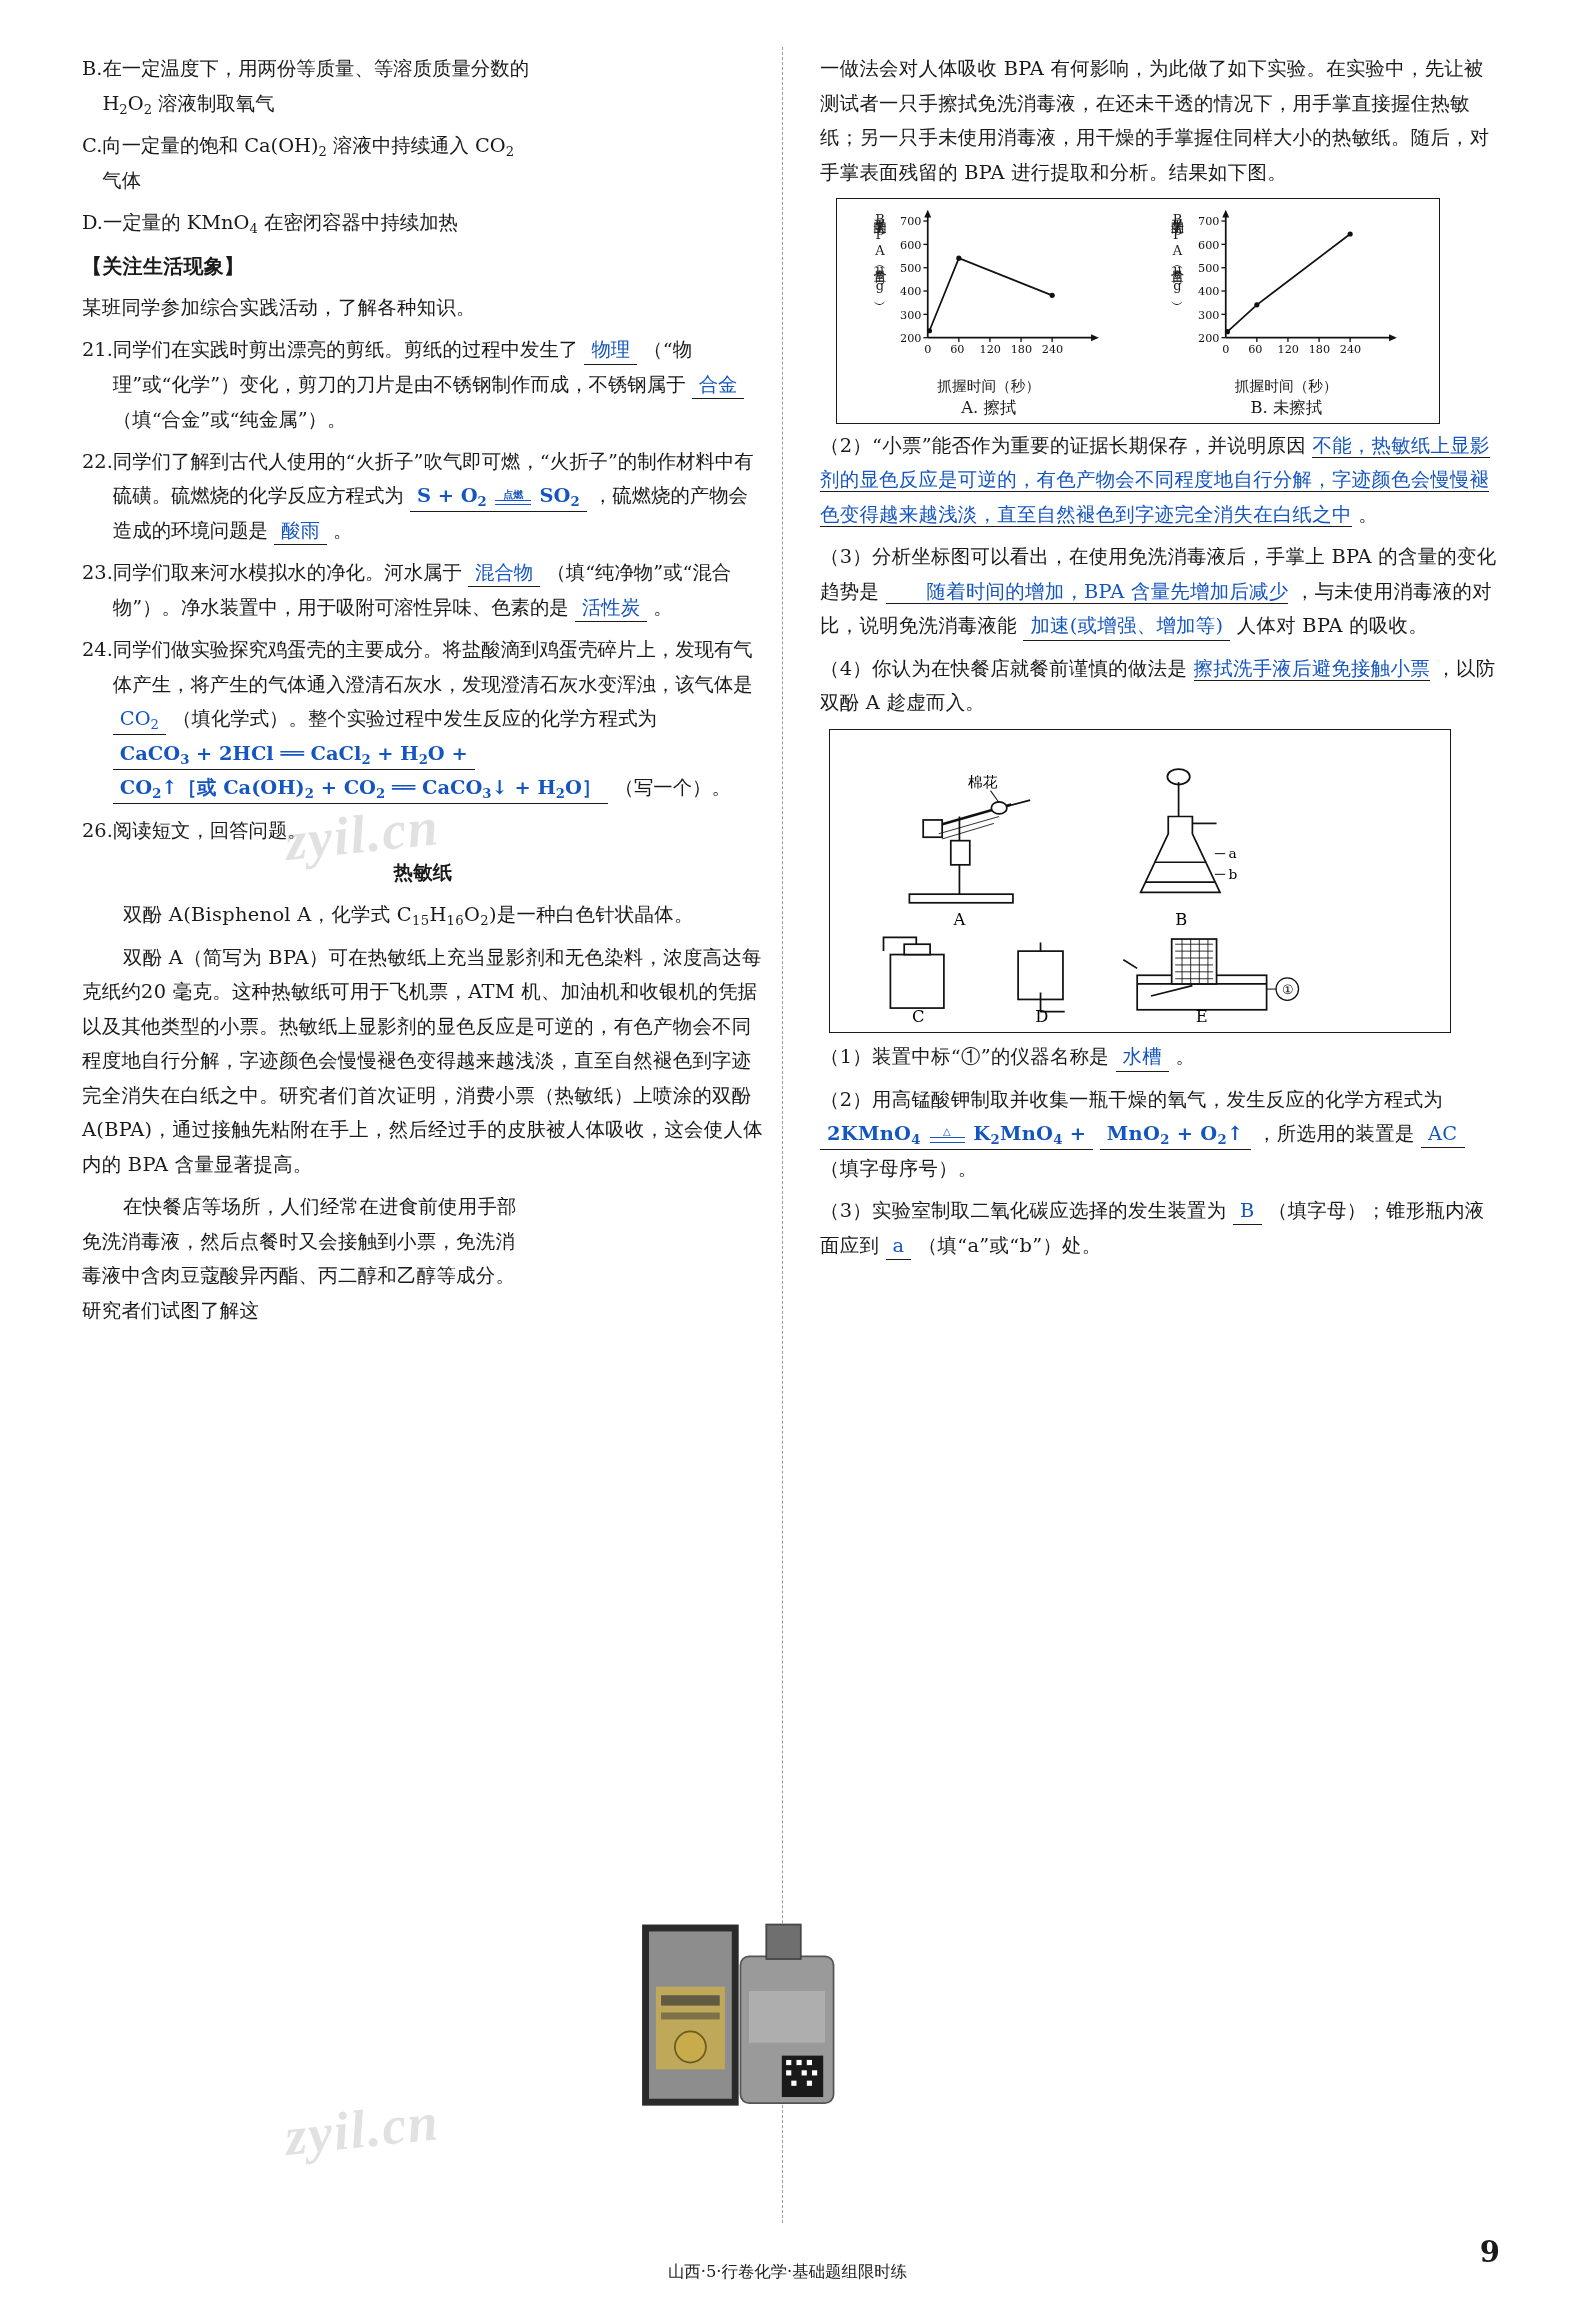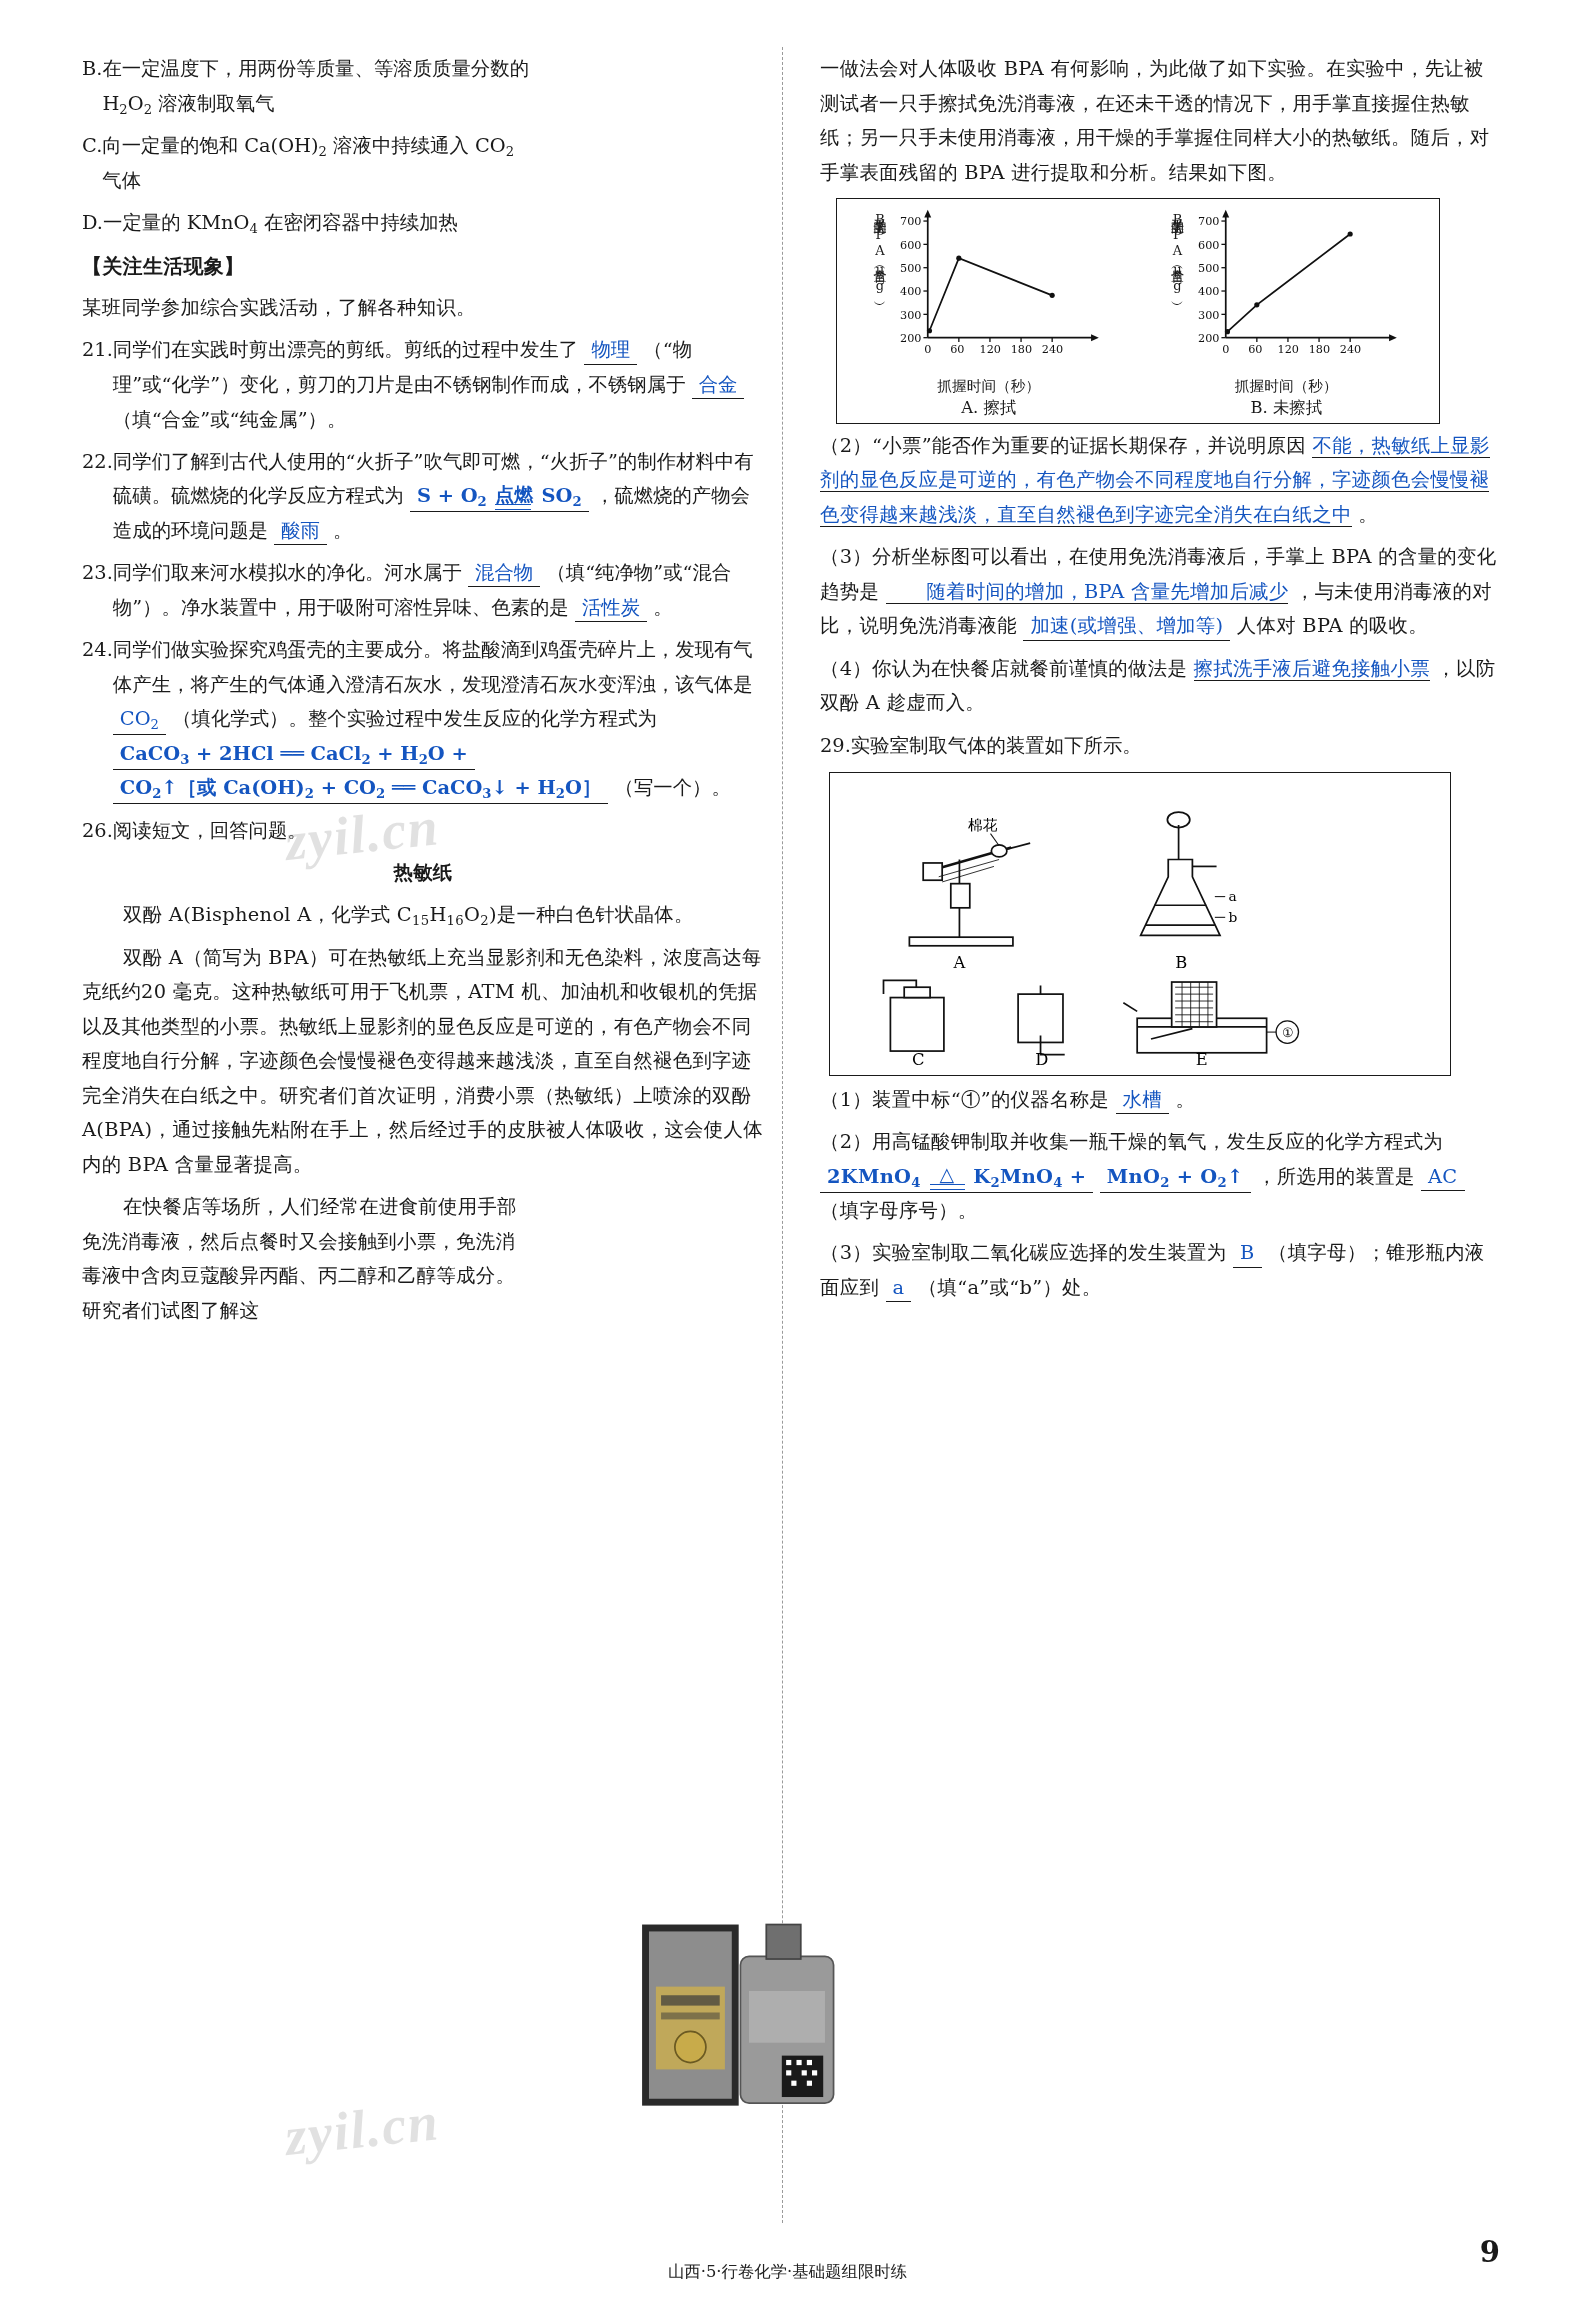--- a/index.html
+++ b/index.html
@@ -43,21 +43,21 @@
   .bottle{position:absolute;left:553px;top:1857px;width:216px;height:207px;}
 
   .watermark{position:absolute;color:rgba(120,120,120,0.22);font-size:54px;font-weight:bold;font-style:italic;font-family:"Liberation Serif",serif;letter-spacing:1.7px;pointer-events:none;}
   .wm1{left:285px;top:803px;transform:rotate(-6deg);}
   .wm2{left:285px;top:2098px;transform:rotate(-6deg);}
 
   .footer{position:absolute;left:0;right:7px;bottom:36px;text-align:center;font-size:16.4px;color:#222;}
   .pagenum{position:absolute;right:82px;bottom:50px;font-size:29px;font-weight:bold;}
 
   .eqbox{display:inline-block;}
-  .tiny{font-size:19px;}
+  .tiny{font-size:10px;}
 </style>
 </head>
 <body>
 
 <div class="page">
 
   <div class="divider"></div>
 
   <div class="col col-left">
 
@@ -281,24 +281,20 @@
       <span class="bluefill blue">加速(或增强、增加等)</span>
       <span>人体对 BPA 的吸收。</span>
     </p>
 
     <p>
       <span>（4）</span><span>你认为在快餐店就餐前谨慎的做法是</span>
       <span class="blue" style="border-bottom:1.4px solid #1a1a1a;">擦拭洗手液后避免接触小票</span>
       <span>，以防双酚 A 趁虚而入。</span>
     </p>
 
-    <div class="item">
-      <div class="num">29.</div>
-      <div class="body">实验室制取气体的装置如下所示。</div>
-    </div>
 
     <div class="app-box">
       <svg width="604" height="285" viewBox="0 0 700 330">
 
         <g stroke="#111" fill="none" stroke-width="2">
           <rect x="92" y="182" width="120" height="10" fill="#fff"></rect>
           <line x1="150" y1="182" x2="150" y2="92"></line>
           <rect x="140" y="120" width="22" height="28" fill="#fff"></rect>
           <path d="M120 104 L210 78" stroke-width="3"></path>
           <rect x="108" y="96" width="22" height="20" fill="#fff"></rect>

